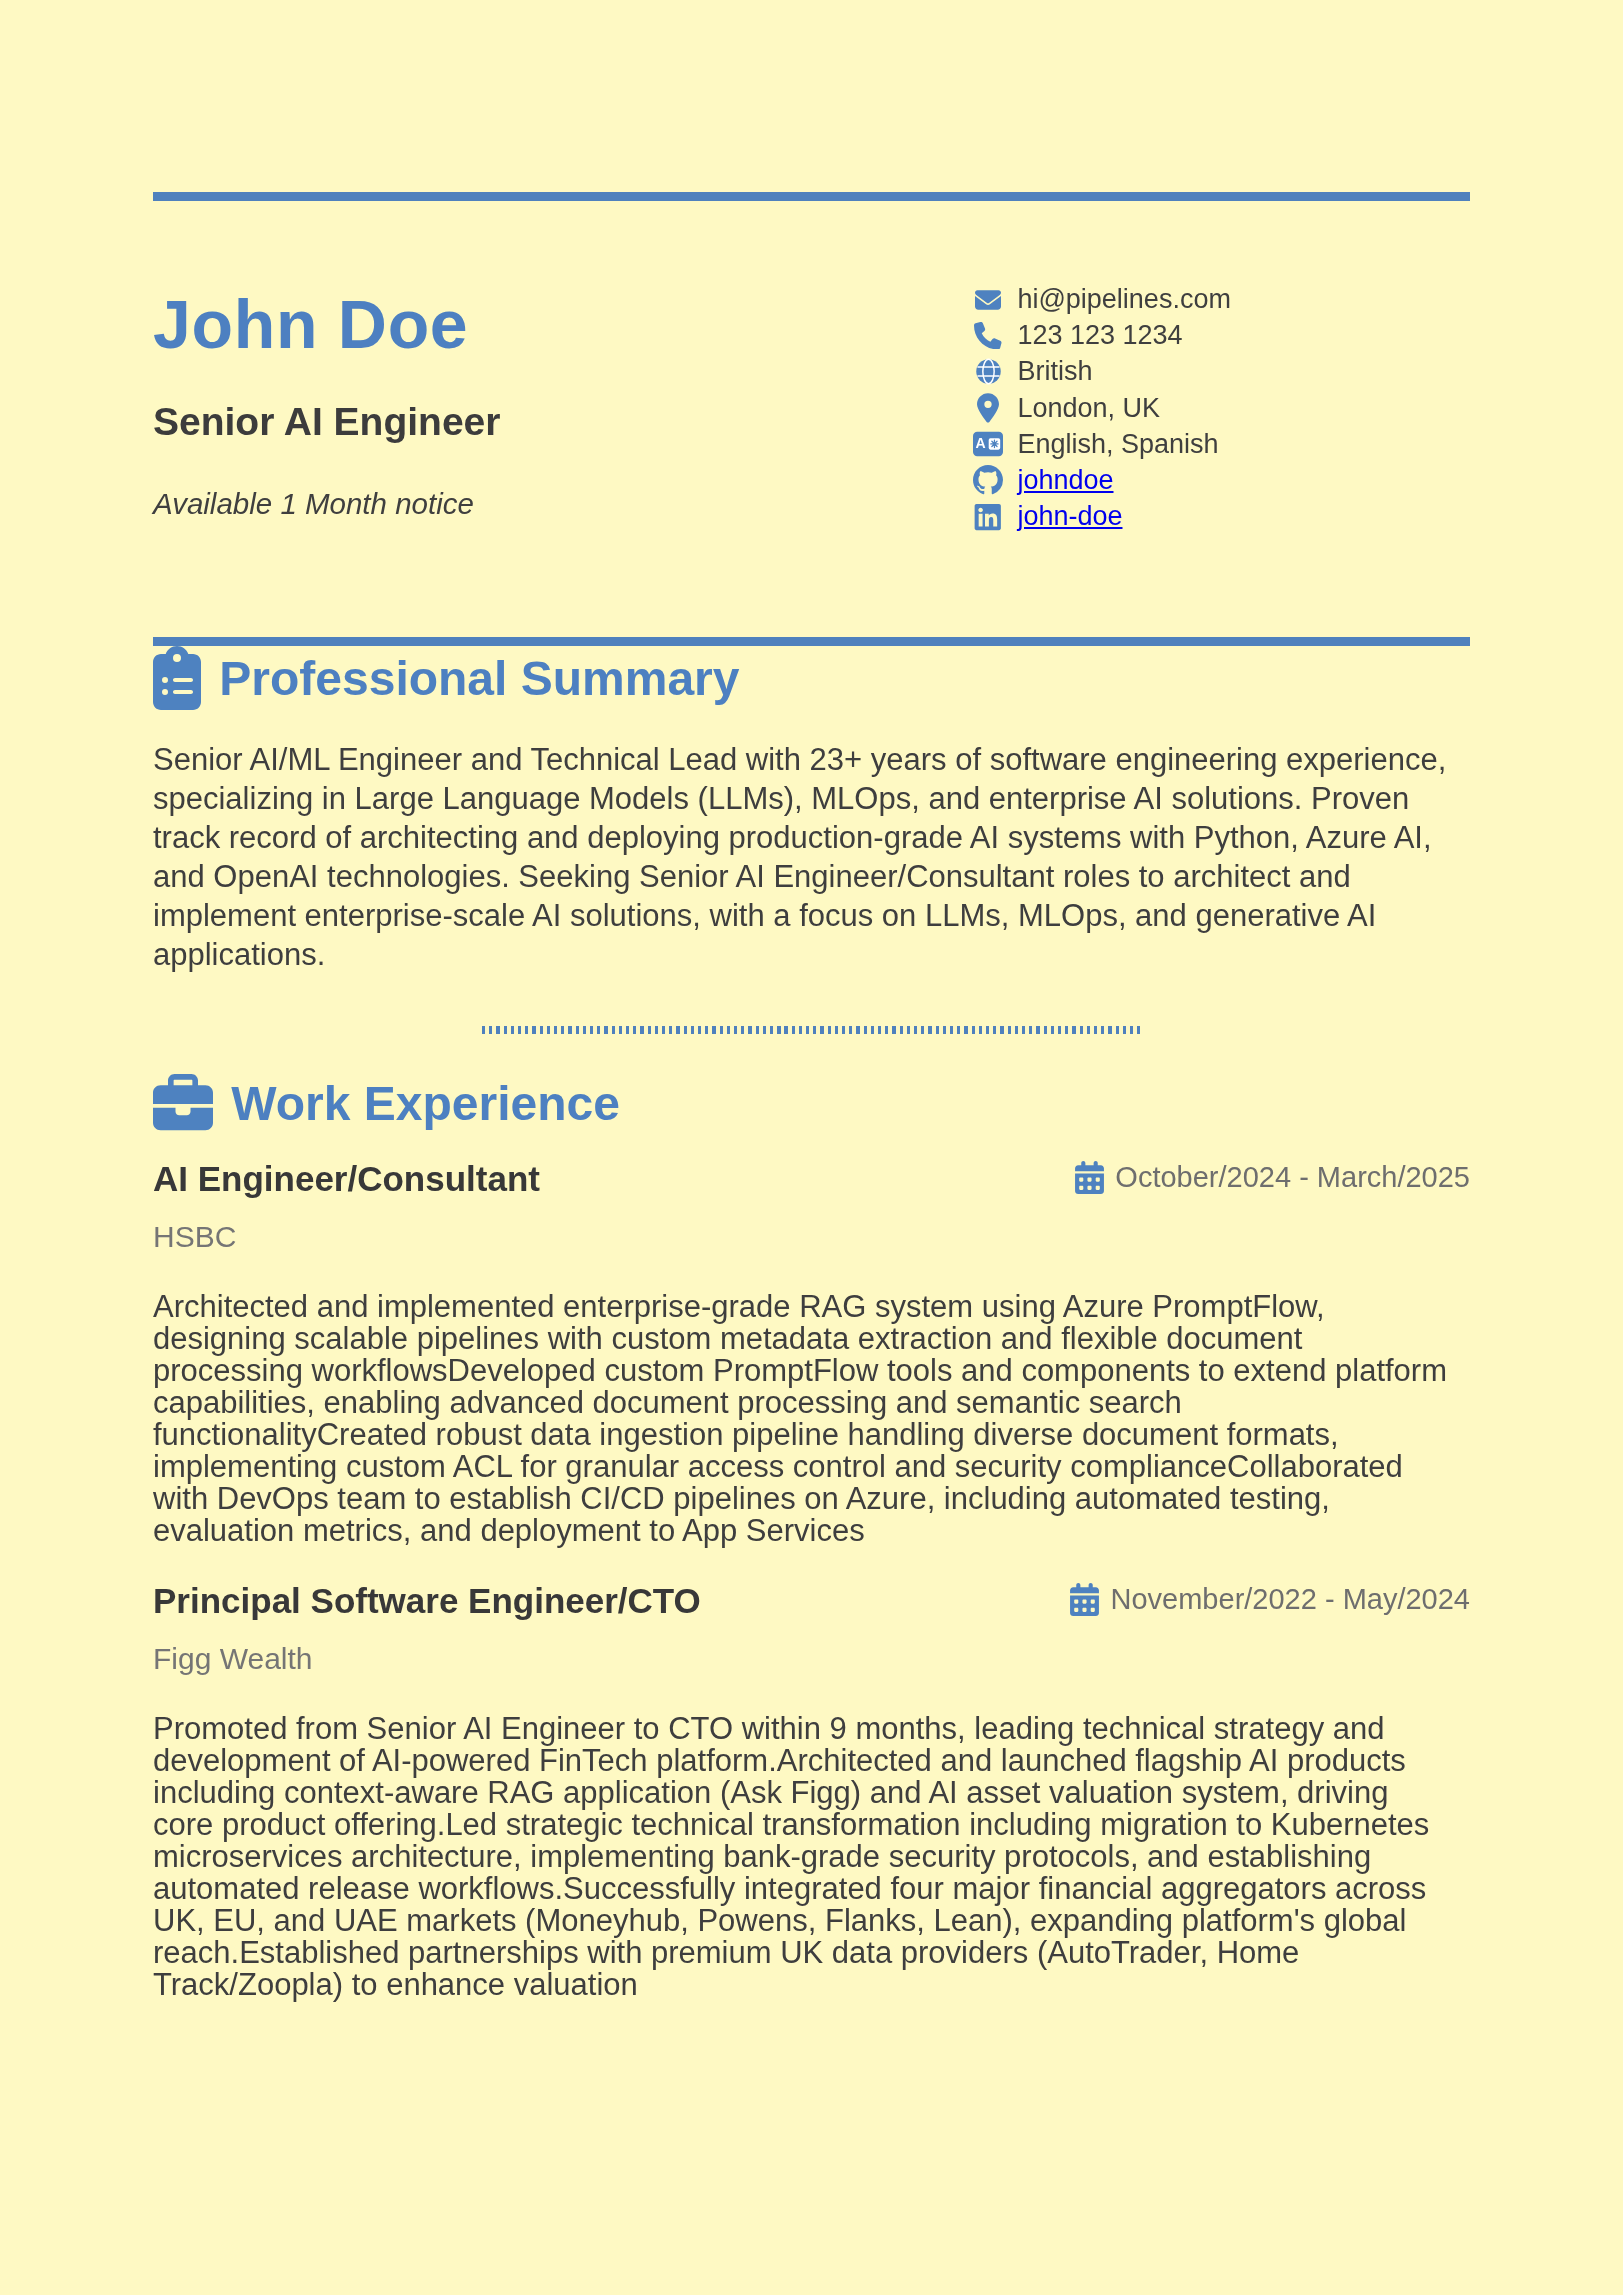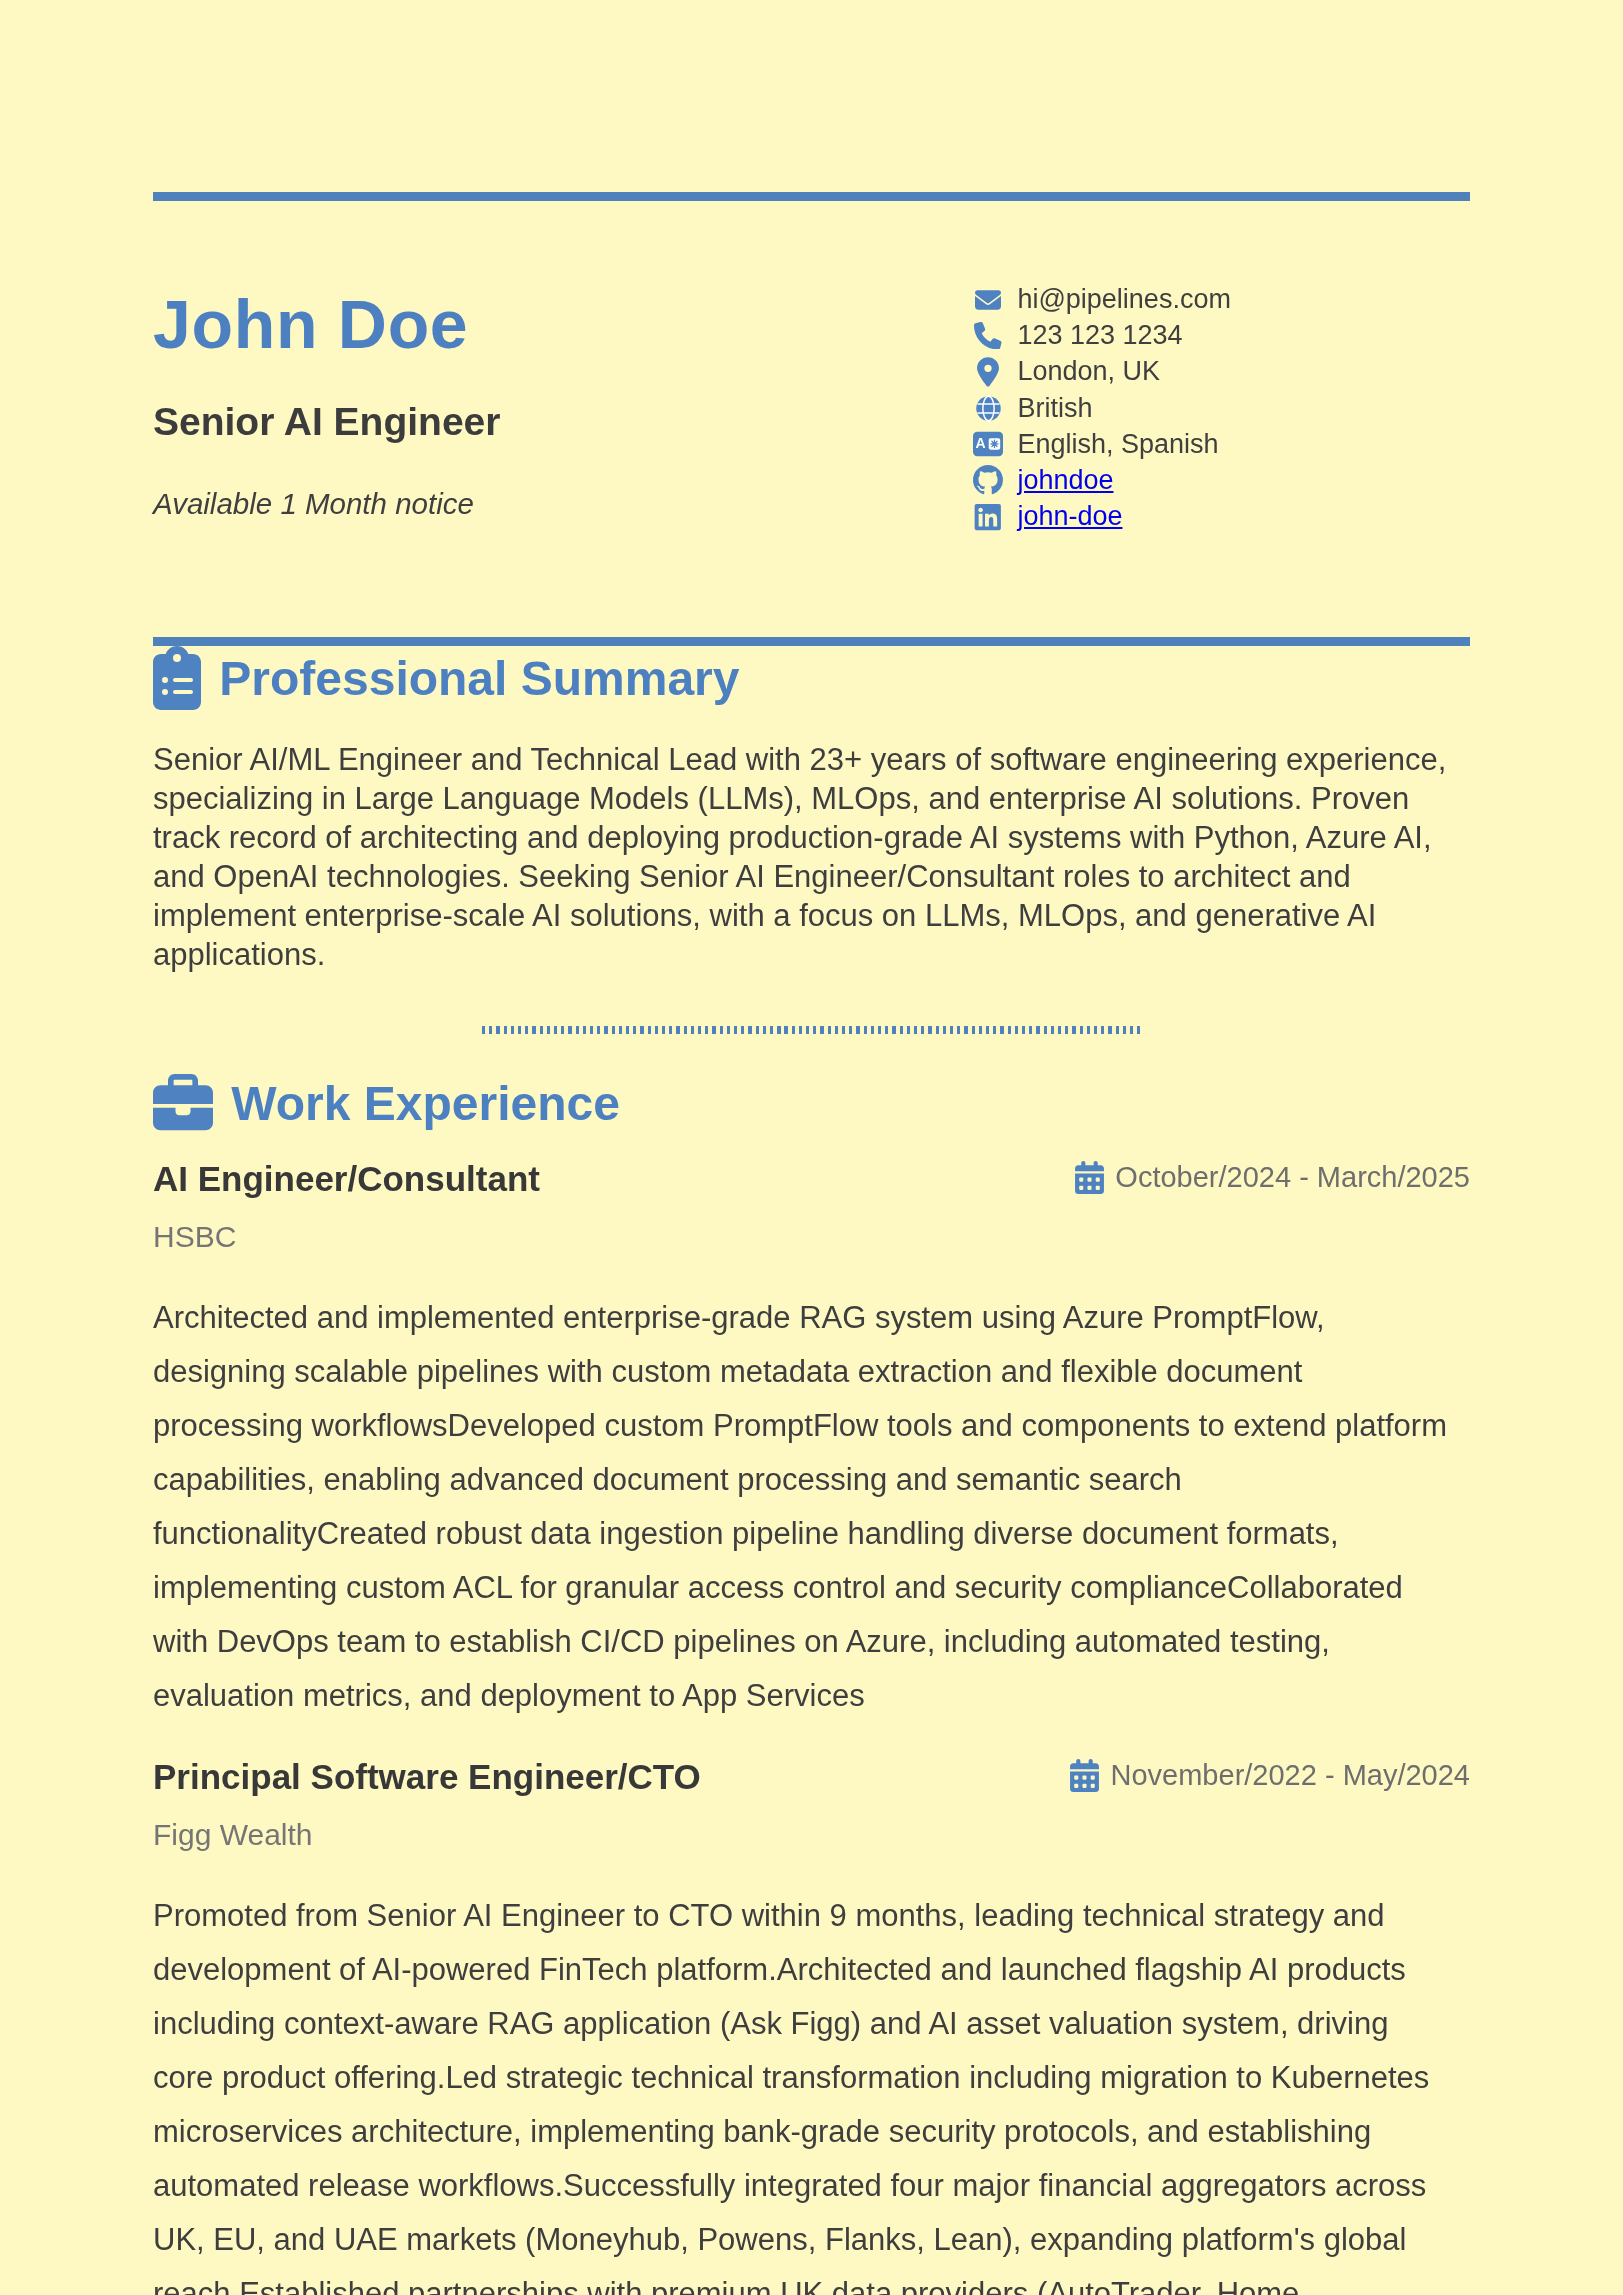--- a/index.html
+++ b/index.html
@@ -142,21 +142,21 @@
   .calendar-icon svg { display: block; }
   .job-company {
     margin-top: 21px;
     font-size: 30px;
     color: #757575;
   }
   .job-desc {
     margin-top: 37px;
     max-width: 1299px;
     font-size: 31px;
-    line-height: 54px;
+    line-height: 32px;
     color: #3e3e3e;
   }
 </style>
 </head>
 <body>
 
 <div class="page">
   <div class="content">
 
     <div class="rule rule-top"></div>
@@ -179,42 +179,42 @@
           <span>hi@pipelines.com</span>
         </div>
 
         <div class="contact-row">
           <span class="contact-icon">
             <svg width="27.5" height="27.5" viewBox="0 0 512 512">
                 <path fill="currentColor" d="M164.9 24.6c-7.7-18.6-28-28.5-47.4-23.2l-88 24C12.1 30.2 0 46 0 64C0 311.4 200.6 512 448 512c18 0 33.8-12.1 38.6-29.5l24-88c5.3-19.4-4.6-39.7-23.2-47.4l-96-40c-16.3-6.8-35.2-2.1-46.3 11.6L304.7 368C234.3 334.7 177.3 277.7 144 207.3L193.3 167c13.7-11.2 18.4-30 11.6-46.3l-40-96z"></path>
               </svg>
           </span>
           <span>123 123 1234</span>
-        </div>
-
-        <div class="contact-row">
-          <span class="contact-icon">
-            <svg width="22" height="30" viewBox="0 0 384 512">
-                <path fill="currentColor" d="M215.7 499.2C267 435 384 279.4 384 192C384 86 298 0 192 0S0 86 0 192c0 87.4 117 243 168.3 307.2c12.3 15.3 35.1 15.3 47.4 0zM192 128a64 64 0 1 1 0 128 64 64 0 1 1 0-128z"></path>
-              </svg>
-          </span>
-          <span>London, UK</span>
         </div>
 
         <div class="contact-row">
           <span class="contact-icon">
             <svg width="29" height="29" viewBox="0 0 512 512">
               <circle cx="256" cy="256" r="216" fill="currentColor"></circle>
               <g stroke="#ffffff" stroke-width="26" fill="none">
                 <ellipse cx="256" cy="256" rx="100" ry="216"></ellipse>
                 <path d="M60 176h392M60 336h392"></path>
               </g>
             </svg>
           </span>
           <span>British</span>
+        </div>
+
+        <div class="contact-row">
+          <span class="contact-icon">
+            <svg width="22" height="30" viewBox="0 0 384 512">
+                <path fill="currentColor" d="M215.7 499.2C267 435 384 279.4 384 192C384 86 298 0 192 0S0 86 0 192c0 87.4 117 243 168.3 307.2c12.3 15.3 35.1 15.3 47.4 0zM192 128a64 64 0 1 1 0 128 64 64 0 1 1 0-128z"></path>
+              </svg>
+          </span>
+          <span>London, UK</span>
         </div>
 
         <div class="contact-row">
           <span class="contact-icon">
             <svg width="30" height="30" viewBox="0 0 512 512" style="font-size:41px">
               <rect x="0" y="48" width="512" height="416" rx="72" fill="currentColor"></rect>
               <text x="130" y="332" font-family="Liberation Sans, DejaVu Sans, sans-serif" font-size="240" font-weight="bold" fill="#ffffff" text-anchor="middle">A</text>
               <rect x="268" y="156" width="196" height="196" rx="30" fill="#ffffff"></rect>
               <g stroke="currentColor" stroke-width="22" stroke-linecap="round" fill="none">
                 <path d="M366 192v124M304 254h124M322 210l88 88M410 210l-88 88"></path>

